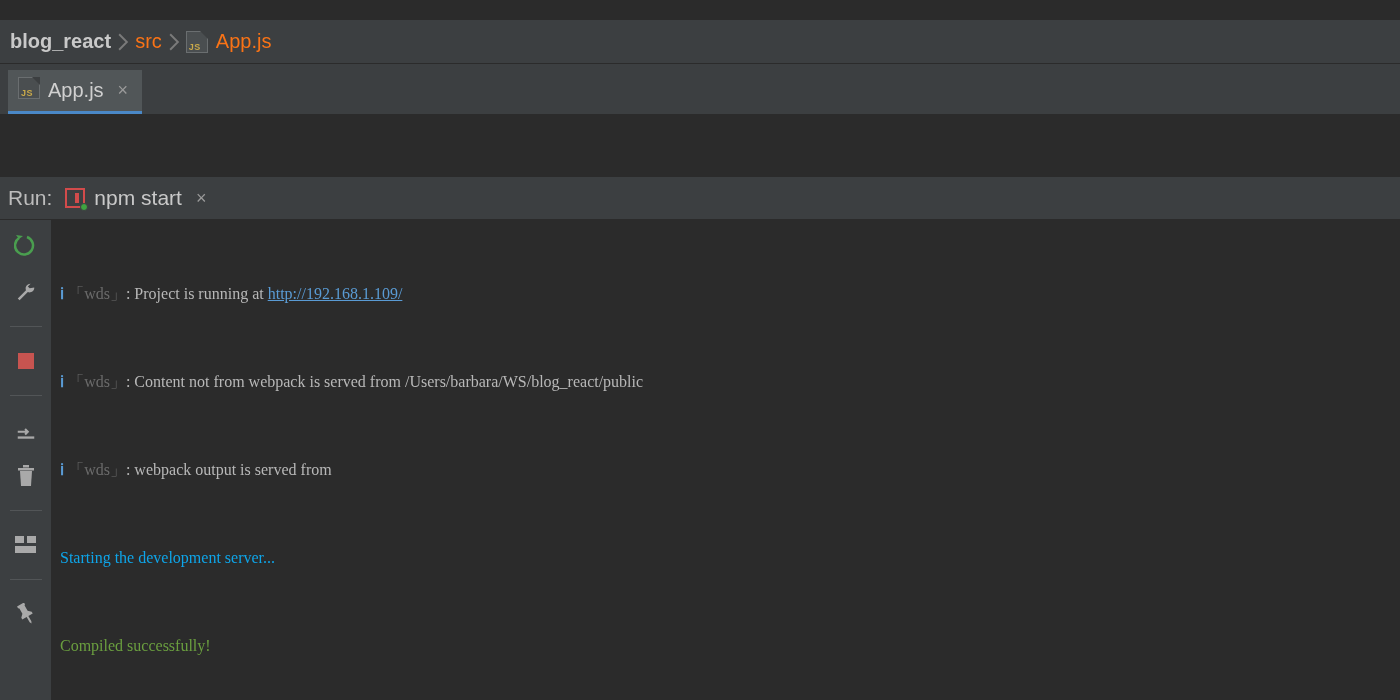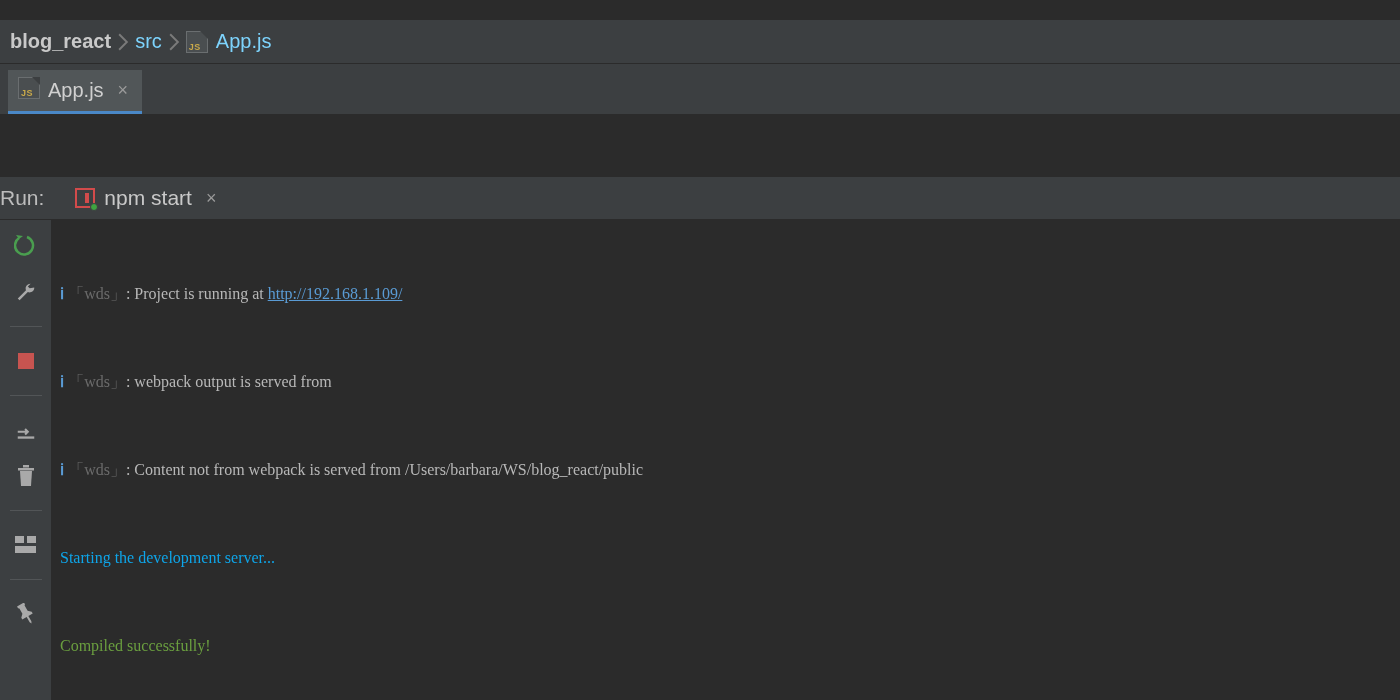--- a/index.html
+++ b/index.html
@@ -5,21 +5,21 @@
   * { margin: 0; padding: 0; box-sizing: border-box; }
   html, body { width: 1400px; height: 700px; overflow: hidden; background: #2b2b2b; font-family: "Segoe UI", Arial, sans-serif; color: #bbbbbb; }
   .root { display: flex; flex-direction: column; height: 100%; margin-top: 20px; }
 
   
   .breadcrumb {
     display: flex; align-items: center; height: 44px; padding: 0 10px;
     background: #3c3f41; border-bottom: 1px solid #2b2b2b;
     font-size: 20px; gap: 6px;
   }
-  .breadcrumb .crumb { color: #7dd3fc; }
+  .breadcrumb .crumb { color: #f97316; }
   .breadcrumb .crumb.bold { font-weight: 700; color: #c9c9c9; }
   .breadcrumb .chev { color: #7a7a7a; display: inline-flex; }
   .breadcrumb .file-ic { display: inline-flex; margin-right: 2px; }
 
   
   .tabs {
     display: flex; align-items: flex-end; height: 50px; background: #3c3f41;
     padding-left: 8px;
   }
   .tab {
@@ -31,21 +31,21 @@
   }
   .tab .close { color: #9a9a9a; font-size: 18px; margin-left: 6px; }
 
   
   .editor-gap { height: 62px; background: #2b2b2b; }
 
   
   .run-header {
     display: flex; align-items: center; height: 44px; background: #3c3f41;
     border-top: 1px solid #2b2b2b; border-bottom: 1px solid #2b2b2b;
-    font-size: 21px; gap: 30px;
+    padding-left: 8px; font-size: 21px; gap: 12px;
   }
   .run-header .run-label { color: #bcbcbc; }
   .run-header .run-tab { display: flex; align-items: center; gap: 8px; color: #c9c9c9; justify-content: space-between; }
   .run-header .run-tab .npm-ic { display: inline-flex; }
   .run-header .run-tab .close { color: #9a9a9a; font-size: 18px; margin-left: 6px; }
 
   
   .run-body { display: flex; flex: 1; min-height: 0; background: #2b2b2b; }
   .run-toolbar {
     width: 52px; background: #3c3f41; display: flex; flex-direction: column;
@@ -194,22 +194,22 @@
       <div class="tool-sep"></div>
       <div class="tool-btn">
         <svg width="20" height="22" viewBox="0 0 20 22">
           <path d="M6 0 h8 v2 l-1 1 v6 l3 3 v2 h-5 v6 l-1 2 l-1 -2 v-6 h-5 v-2 l3 -3 v-6 l-1 -1 z" fill="#a9a9a9" transform="rotate(-30 10 11)"></path>
         </svg>
       </div>
     </div>
 
     <div class="console">
 <span class="ln"><span class="i-badge">ℹ</span> <span class="wds-br">「</span><span class="wds">wds</span><span class="wds-br">」</span><span>: Project is running at </span><span class="link">http://192.168.1.109/</span></span>
+<span class="ln"><span class="i-badge">ℹ</span> <span class="wds-br">「</span><span class="wds">wds</span><span class="wds-br">」</span><span>: Content not from webpack is served from /Users/barbara/WS/blog_react/public</span></span>
 <span class="ln"><span class="i-badge">ℹ</span> <span class="wds-br">「</span><span class="wds">wds</span><span class="wds-br">」</span><span>: webpack output is served from </span></span>
-<span class="ln"><span class="i-badge">ℹ</span> <span class="wds-br">「</span><span class="wds">wds</span><span class="wds-br">」</span><span>: Content not from webpack is served from /Users/barbara/WS/blog_react/public</span></span>
 <span class="ln teal">Starting the development server...</span>
 <span class="ln green">Compiled successfully!</span>
 
 
 
 
 
     </div>
   </div>
 

